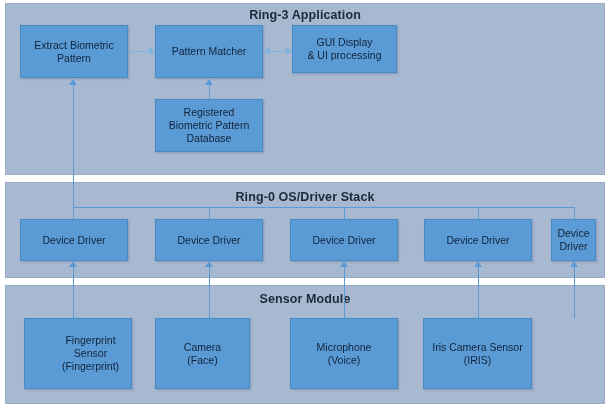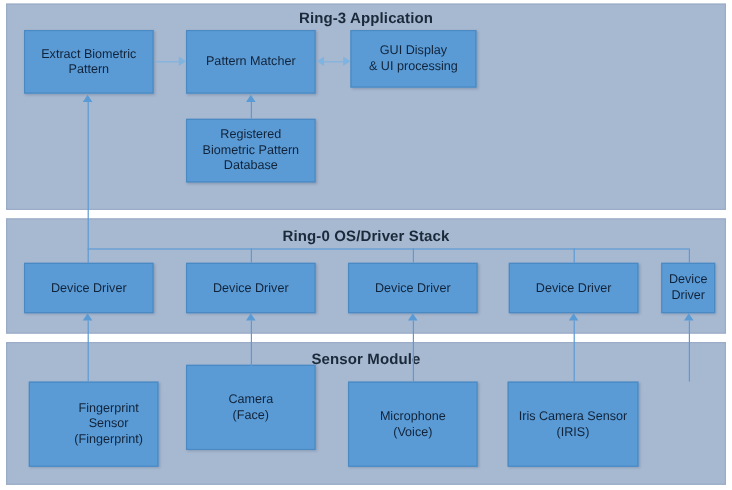--- a/index.html
+++ b/index.html
@@ -71,21 +71,21 @@
 
   
   #blk-dd1 { left: 20px;  top: 219px; width: 108px; height: 42px; }
   #blk-dd2 { left: 155px; top: 219px; width: 108px; height: 42px; }
   #blk-dd3 { left: 290px; top: 219px; width: 108px; height: 42px; }
   #blk-dd4 { left: 424px; top: 219px; width: 108px; height: 42px; }
   #blk-dd5 { left: 551px; top: 219px; width: 45px;  height: 42px; }
 
   
   #blk-s1 { left: 24px;  top: 318px; width: 108px; height: 71px; padding-left: 28px; }
-  #blk-s2 { left: 155px; top: 304px; width: 108px; height: 71px; }
+  #blk-s2 { left: 155px; top: 318px; width: 95px; height: 71px; }
   #blk-s3 { left: 290px; top: 318px; width: 108px; height: 71px; }
   #blk-s4 { left: 423px; top: 318px; width: 109px; height: 71px; justify-content: center; }
   #blk-s5 { left: 550px; top: 318px; width: 46px;  height: 71px; }
 
   
   .conn { position: absolute; background: #5B9BD5; }
   .conn.h { height: 1px; }
   .conn.v { width: 1px; }
 
   .arrow-up, .arrow-right, .arrow-left {

